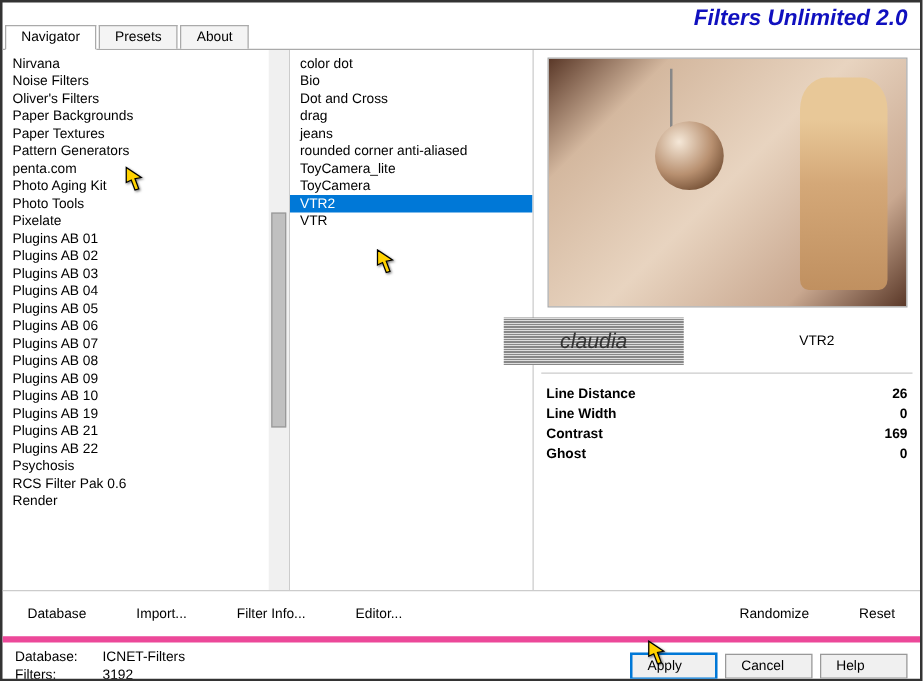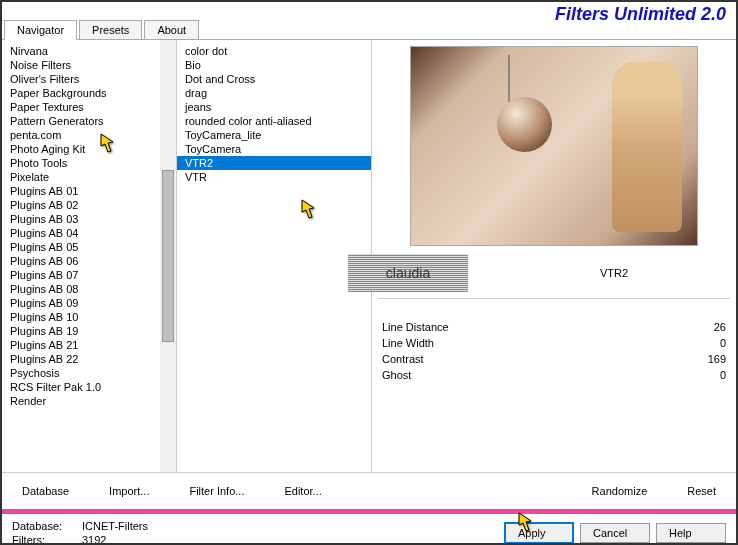--- a/index.html
+++ b/index.html
@@ -3,36 +3,36 @@
 <meta charset="utf-8">
 <style>
 * { box-sizing: border-box; margin: 0; padding: 0; font-family: Tahoma, "Segoe UI", sans-serif; font-size: 11px; }
 body { background: #fff; width: 738px; height: 545px; border: 2px solid #333; position: relative; overflow: hidden; }
 .titlebar { position: absolute; right: 10px; top: 2px; font-weight: bold; font-style: italic; color: #1010bf; font-size: 18px; text-align: center; }
 .tabs { display: flex; border-bottom: 1px solid #aaa; margin-top: 18px; }
 .tab { padding: 3px 12px; border: 1px solid #aaa; background: #f4f4f4; border-bottom: none; margin-left: 2px; cursor: pointer; }
 .tab.active { background: #fff; border-bottom: 1px solid #fff; margin-bottom: -1px; }
 .main { display: flex; height: 432px; }
 .list-panel { border-right: 1px solid #ccc; position: relative; }
-.left-list { width: 175px; }
+.left-list { width: 230px; }
 .mid-list { width: 195px; }
 .list { height: 100%; overflow-y: auto; padding: 4px 0; }
 .list-item { padding: 1px 8px; white-space: nowrap; color: #000; cursor: pointer; position: relative; }
 .list-item.selected { background: #0078d7; color: #fff; }
 .scrollbar { position: absolute; right: 0; top: 0; width: 16px; height: 100%; background: #f0f0f0; }
 .scroll-thumb { position: absolute; left: 2px; right: 2px; top: 30%; height: 40%; background: #c0c0c0; border: 1px solid #999; }
 .right-pane { flex: 1; padding: 6px; }
 .preview { width: 288px; height: 200px; margin: 0 auto 8px; border: 1px solid #aaa; background: linear-gradient(135deg, #5a3828 0%, #d4b89f 20%, #e8d4c0 50%, #c9a890 80%, #5a3828 100%); position: relative; overflow: hidden; }
 .preview::before { content: ""; position: absolute; left: 34%; top: 8px; width: 2px; height: 50px; background: #888; }
 .sphere { position: absolute; left: 30%; top: 50px; width: 55px; height: 55px; border-radius: 50%; background: radial-gradient(circle at 35% 30%, #f5e8d8, #b89070, #4a2810); }
 .figure { position: absolute; right: 15px; top: 15px; width: 70px; height: 170px; background: linear-gradient(180deg, #e8c898 20%, #d4a878 50%, #c09060 100%); border-radius: 30% 30% 10% 10% / 15% 15% 5% 5%; }
 .filter-name-row { display: flex; align-items: center; margin-bottom: 6px; }
-.watermark { width: 120px; height: 38px; background: repeating-linear-gradient(0deg, #888 0 1px, #ddd 1px 2px); display: flex; align-items: center; justify-content: center; color: #333; font-size: 14px; position: relative; left: -30px; }
+.watermark { width: 144px; height: 38px; background: repeating-linear-gradient(0deg, #888 0 1px, #ddd 1px 2px); display: flex; align-items: center; justify-content: center; font-style: italic; color: #333; font-size: 17px; position: relative; left: -30px; }
 .filter-label-col { flex: 1; text-align: center; padding: 0 10px; }
-.params { margin-top: 20px; }
+.params { margin-top: 8px; font-weight: bold; }
 .param-row { display: flex; justify-content: space-between; padding: 2px 4px; }
 .hr { border: none; border-top: 1px solid #ccc; margin: 4px 0; }
 .button-bar { display: flex; border-top: 1px solid #ccc; padding: 8px 0; }
 .link-btn { padding: 4px 20px; cursor: pointer; color: #000; }
 .spacer { flex: 1; }
 .footer { border-top: 5px solid #ec4899; padding: 6px 10px; display: flex; align-items: center; }
 .footer-info { display: flex; flex-direction: column; gap: 2px; }
 .footer-row { display: flex; gap: 10px; }
 .footer-label { color: #000; width: 60px; }
 .footer-buttons { margin-left: auto; display: flex; gap: 6px; align-items: center; }
@@ -72,35 +72,35 @@
         <div class="list-item">Plugins AB 05</div>
         <div class="list-item">Plugins AB 06</div>
         <div class="list-item">Plugins AB 07</div>
         <div class="list-item">Plugins AB 08</div>
         <div class="list-item">Plugins AB 09</div>
         <div class="list-item">Plugins AB 10</div>
         <div class="list-item">Plugins AB 19</div>
         <div class="list-item">Plugins AB 21</div>
         <div class="list-item">Plugins AB 22</div>
         <div class="list-item">Psychosis</div>
-        <div class="list-item">RCS Filter Pak 1.0</div>
+        <div class="list-item">RCS Filter Pak 0.6</div>
         <div class="list-item">Render</div>
       </div>
     <div class="scrollbar">
       <div class="scroll-thumb"></div>
     </div>
   </div>
   <div class="list-panel mid-list">
     <div class="list" id="filter-list">
         <div class="list-item">color dot</div>
         <div class="list-item">Bio</div>
         <div class="list-item">Dot and Cross</div>
         <div class="list-item">drag</div>
         <div class="list-item">jeans</div>
-        <div class="list-item">rounded color anti-aliased</div>
+        <div class="list-item">rounded corner anti-aliased</div>
         <div class="list-item">ToyCamera_lite</div>
         <div class="list-item">ToyCamera</div>
         <div class="list-item selected">VTR2</div>
         <div class="list-item">VTR</div>
       </div>
   </div>
   <div class="right-pane">
     <div class="preview">
       <div class="sphere"></div>
       <div class="figure"></div>

